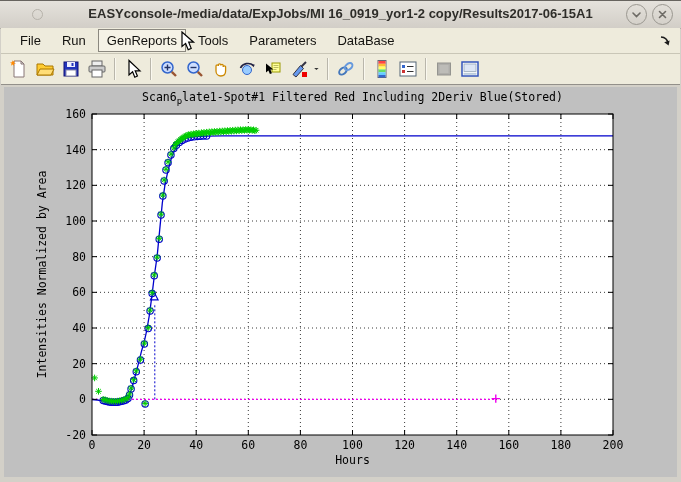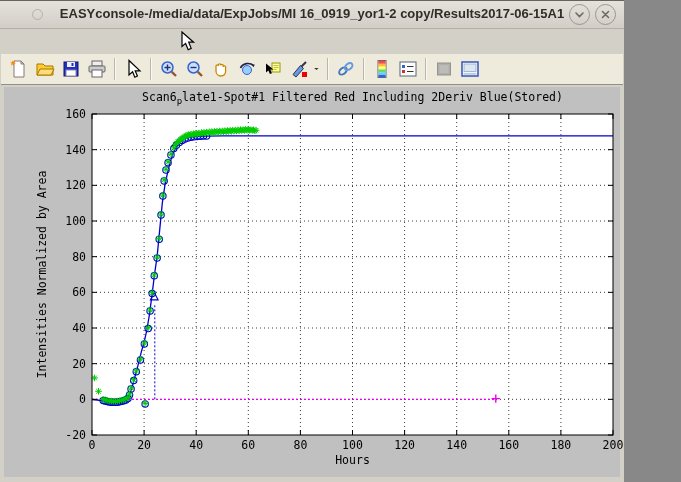--- a/index.html
+++ b/index.html
@@ -1,16 +1,16 @@
 <!DOCTYPE html>
 <html><head>
 <meta charset="utf-8">
 <style>
   html,body{margin:0;padding:0;background:#888;}
-  .app{position:relative;width:624px;height:482px;background:#d3d0c8;border-top:1px solid #67645f;
+  .app{position:relative;width:681px;height:482px;background:#d3d0c8;border-top:1px solid #67645f;
        box-sizing:border-box;overflow:hidden;font-family:"Liberation Sans",sans-serif;}
   
   .titlebar{position:absolute;left:0;top:0;right:0;height:27px;
     background:linear-gradient(#e5e2dc,#d2cec7);border-bottom:1px solid #b3b0a8;}
   .tb-title{position:absolute;left:0;right:0;top:5px;text-align:center;
     font-size:13px;font-weight:bold;color:#2e2d29;white-space:nowrap;}
   .tb-dot{position:absolute;left:32px;top:8px;width:9px;height:9px;border-radius:50%;
     border:1.5px solid #b6b2aa;background:transparent;}
   .tb-btn{position:absolute;top:3px;width:19px;height:19px;border-radius:50%;
     border:1.5px solid #9a9790;display:flex;align-items:center;justify-content:center;color:#6e6b66;}
@@ -47,20 +47,34 @@
         <path d="M2 4 L5.5 7.5 L9 4" fill="none" stroke="#6e6b66" stroke-width="1.6" stroke-linecap="round"></path>
         </svg>
     </span>
     <span class="tb-btn cls">
       <svg width="11" height="11" viewBox="0 0 11 11">
         <path d="M2.5 2.5 L8.5 8.5 M8.5 2.5 L2.5 8.5" fill="none" stroke="#6e6b66" stroke-width="1.6" stroke-linecap="round"></path>
         </svg>
     </span>
   </div>
 
+  <div class="menubar" id="menubar">
+    <div class="menu-item">File</div>
+      <div class="menu-item">Run</div>
+      <div class="menu-item active">GenReports</div>
+      <div class="menu-item">Tools</div>
+      <div class="menu-item">Parameters</div>
+      <div class="menu-item">DataBase</div>
+      <span class="dock-arrow">
+      <svg width="14" height="14" viewBox="0 0 14 14">
+        <path d="M3 3 Q9 3.5 10 9" fill="none" stroke="#1a1a1a" stroke-width="1.6"></path>
+        <path d="M6.2 8.2 L10.6 11.4 L11.6 6.4 Z" fill="#1a1a1a"></path>
+        </svg>
+    </span>
+  </div>
 
   <svg class="mouse-cursor" viewBox="0 0 15 21">
     <path d="M1 1 L1 15.5 L4.6 12.4 L7.2 18.8 L10.2 17.4 L7.7 11.2 L12.6 11.2 Z" fill="#fff" stroke="#000" stroke-width="1.2"></path>
   </svg>
 
   <div class="toolbar" id="toolbar">
       <div class="tool-btn">
         <svg width="20" height="20" viewBox="0 0 20 20">
           <path d="M5 2h7l3 3v13H5z" fill="#fff" stroke="#877"></path>
           <path d="M12 2l3 3h-3z" fill="#ddd" stroke="#877"></path>

